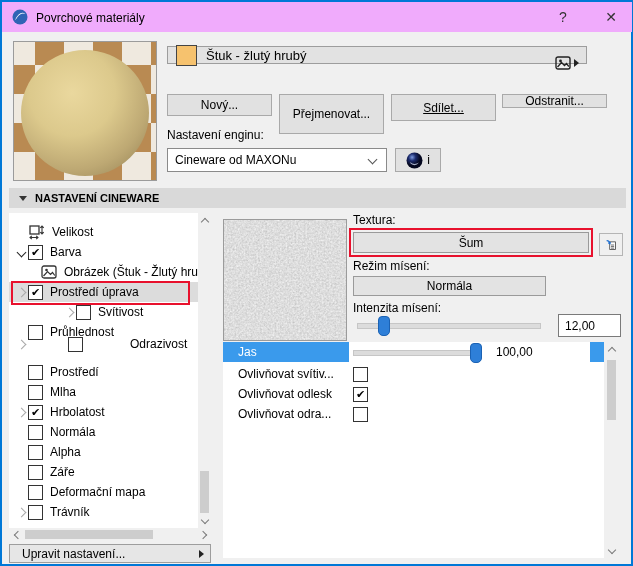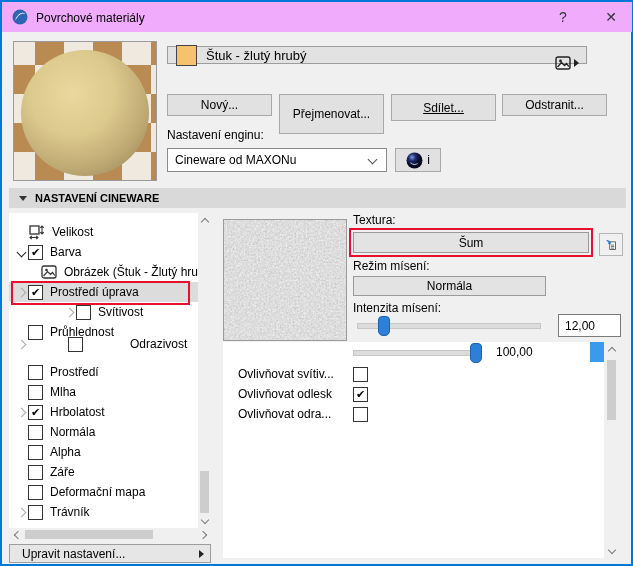--- a/index.html
+++ b/index.html
@@ -26,21 +26,21 @@
     display:flex;align-items:center;cursor:pointer;}
   #name-swatch{width:19px;height:19px;margin-left:8px;border:1px solid #444;}
   #name-text{margin-left:9px;font-size:13px;}
   #name-picker{position:absolute;right:7px;top:9px;display:flex;align-items:center;gap:3px;}
   
   .btn{background:#e1e1e1;border:1px solid #a9a9a9;display:flex;align-items:center;justify-content:center;
     font-size:12px;cursor:pointer;font-family:"Liberation Sans",sans-serif;}
   #btn-new{left:166px;top:93px;width:105px;height:22px;}
   #btn-rename{left:278px;top:93px;width:105px;height:40px;}
   #btn-share{left:390px;top:93px;width:105px;height:27px;text-decoration:underline;}
-  #btn-delete{left:501px;top:93px;width:105px;height:22px;}
+  #btn-delete{left:501px;top:93px;width:105px;height:14px;}
   
   #engine-label{left:166px;top:127px;}
   #engine-select{left:166px;top:147px;width:220px;height:24px;background:#fff;border:1px solid #8a8a8a;
     display:flex;align-items:center;cursor:pointer;}
   #engine-select span{margin-left:7px;}
   #c4d-btn{left:394px;top:147px;width:46px;height:24px;display:flex;align-items:center;justify-content:center;gap:4px;}
   
   #section-header{left:8px;top:187px;width:617px;height:20px;background:#d9d9d9;
     display:flex;align-items:center;font-weight:bold;font-size:11px;cursor:pointer;}
   #section-header .tri{width:0;height:0;border-left:4px solid transparent;border-right:4px solid transparent;
@@ -313,20 +313,23 @@
 
   <div class="abs" id="intensity-label">Intenzita mísení:</div>
   <div class="track" style="left:356px;top:322px;width:182px"></div>
   <div class="thumb" id="intensity-thumb" style="top: 315px; left: 376.64px;"></div>
   <div class="abs" id="intensity-field">
     <span>12,00</span>
   </div>
 
   <div class="abs" id="prop-area">
       <div class="prow" style="top: 0px; height: 20px;">
+        <div class="pcell" style="left: 0px; top: 0px; width: 126px; height: 20px; background: rgb(58, 154, 236); color: rgb(255, 255, 255); display: flex; align-items: center;">
+          <span class="plabel">Jas</span>
+        </div>
         <div class="track" style="left: 130px; top: 8px; width: 127px;"></div>
         <div class="thumb" style="top: 1px; left: 247px;"></div>
         <div class="pcell" style="left: 268px; top: 1px; width: 99px; height: 18px; background: rgb(255, 255, 255); display: flex; align-items: center;">
           <span style="margin-left: 5px;">100,00</span>
         </div>
         <div class="pcell" style="left: 367px; top: 0px; width: 14px; height: 20px; background: rgb(58, 154, 236);"></div>
       </div>
       <div class="prow" style="top: 22px; height: 20px;">
         <span class="plabel">Ovlivňovat svítiv...</span>
         <span class="cb" style="position: absolute; left: 130px; top: 3px;"></span>

